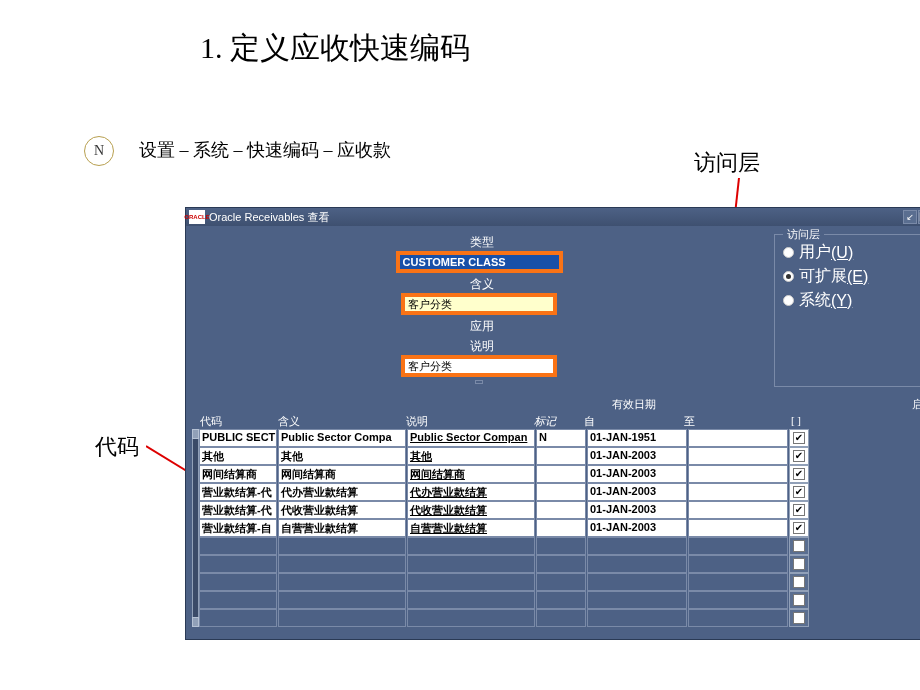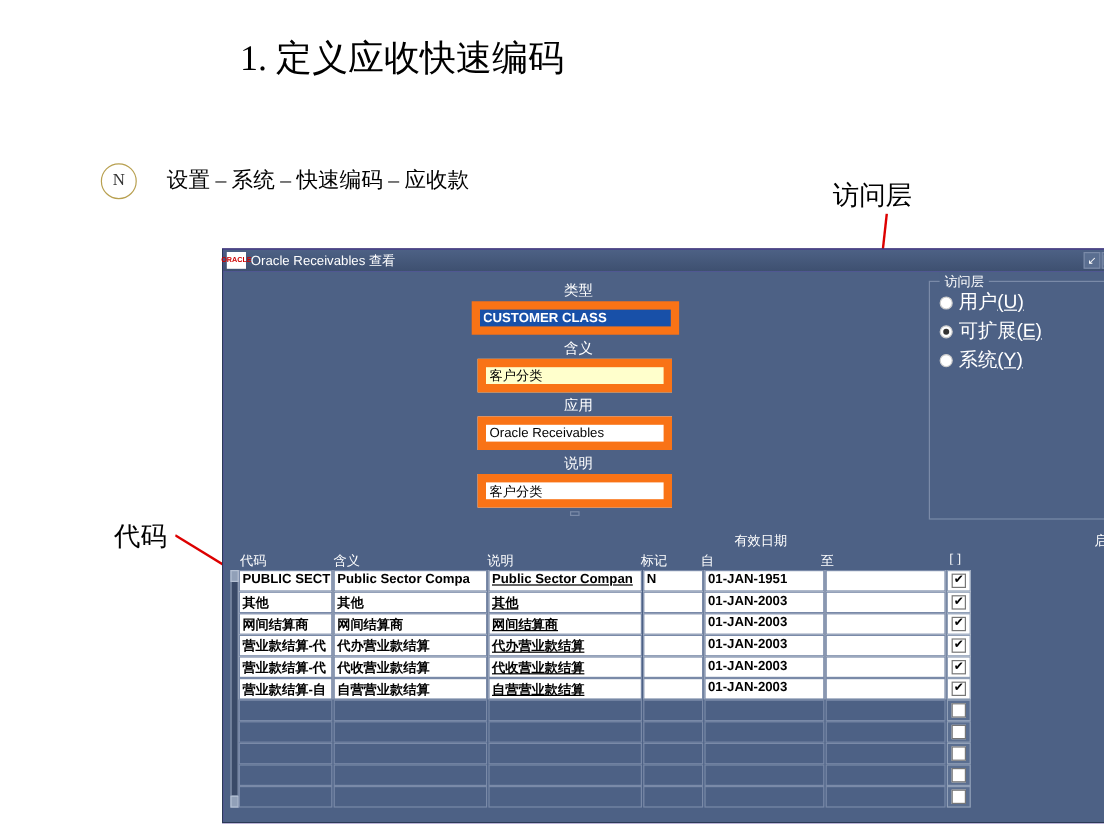--- a/index.html
+++ b/index.html
@@ -132,21 +132,21 @@
     text-align: right;
     font-size: 12px;
     color: #fff;
     padding-right: 6px;
     font-family: SimSun, Arial;
   }
   .field-input {
     flex: 1;
     max-width: 310px;
     height: 18px;
-    border: 7px solid #f97316;
+    border: 4px solid #f97316;
     font-size: 11px;
     padding: 1px 3px;
     font-family: Arial, SimSun;
     color: #000;
   }
   .field-input.hl {
     background: #1850a8;
     color: #fff;
     font-weight: bold;
   }
@@ -208,21 +208,21 @@
     font-size: 11px;
     font-family: SimSun;
     color: #fff;
     padding-left: 8px;
     margin-top: 2px;
   }
   .col-h { padding-right: 4px; }
   .col-code { width: 78px; }
   .col-meaning { width: 128px; }
   .col-desc { width: 128px; }
-  .col-flag { width: 50px; }
+  .col-flag { width: 50px; font-style: italic; }
   .col-from { width: 100px; }
   .col-to { width: 100px; }
   .col-en { width: 28px; text-align: center; }
   .grid-wrapper {
     display: flex;
     align-items: stretch;
   }
   .grid-scroll {
     width: 7px;
     display: flex;
@@ -334,21 +334,20 @@
         <div class="field-row">
           <span class="field-label">类型</span>
           <input class="field-input hl" value="CUSTOMER CLASS" style="">
         </div>
         <div class="field-row">
           <span class="field-label">含义</span>
           <input class="field-input yellow" value="客户分类" style="">
         </div>
         <div class="field-row">
           <span class="field-label">应用</span>
-          <input class="field-input white" value="Oracle Receivables" style="">
         </div>
         <div class="field-row">
           <span class="field-label">说明</span>
           <input class="field-input white" value="客户分类" style="">
         </div>
         <div class="field-row">
           <span class="field-label"></span>
           <div class="field-input blank"></div>
         </div>
       </div>

